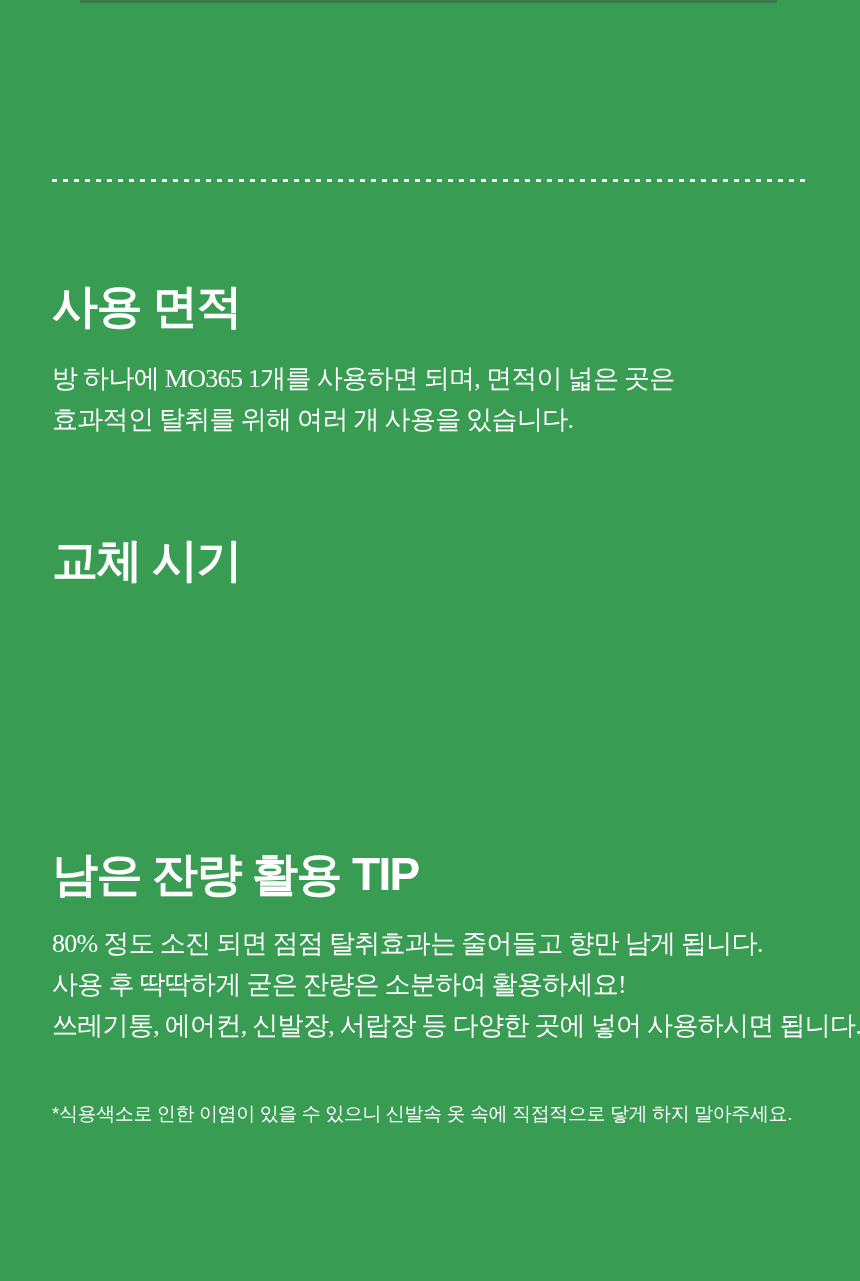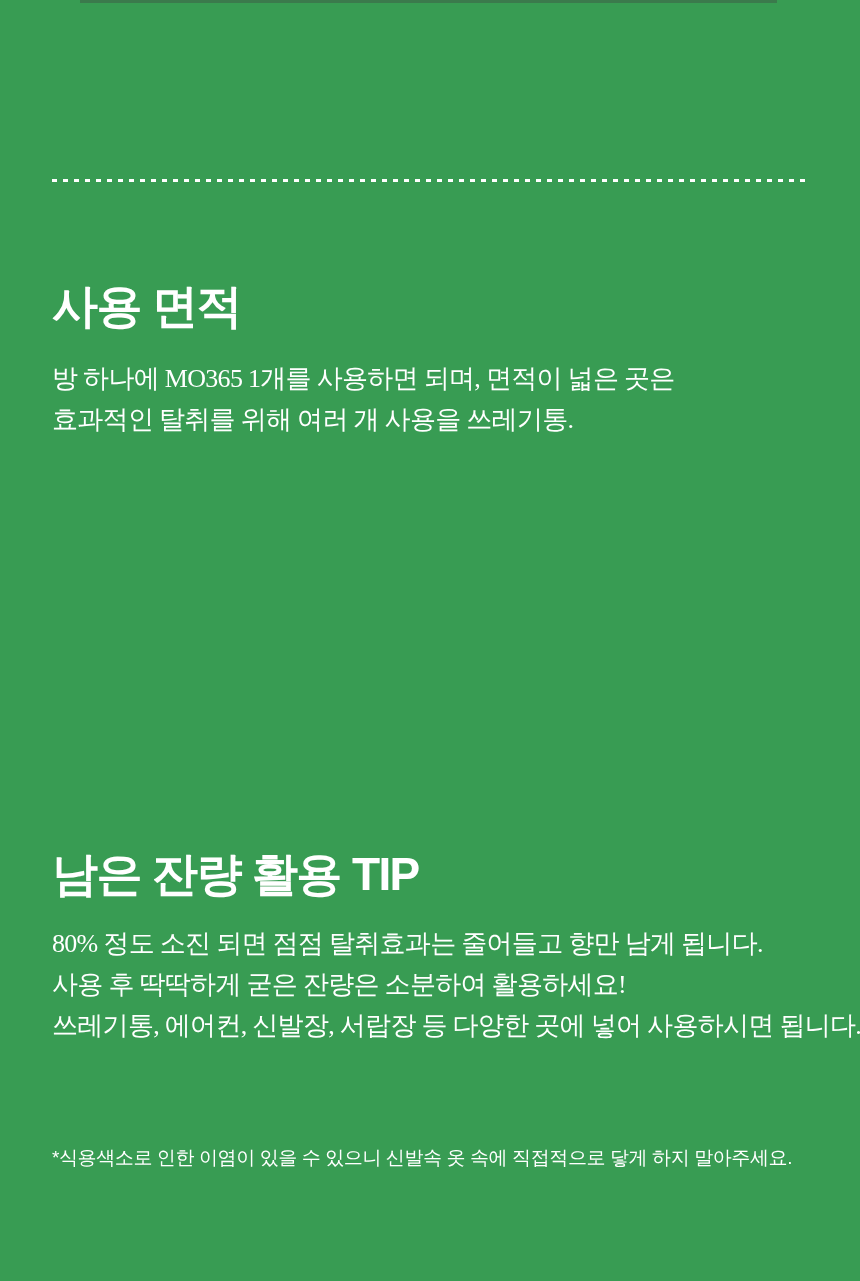--- a/index.html
+++ b/index.html
@@ -80,21 +80,20 @@
 
   .body-text .line { display:block; }
 
   .footnote {
     color:#ffffff;
     font-weight:400;
     font-size:19px;
     line-height:26px;
     letter-spacing:-0.4px;
     white-space:nowrap;
-    margin-top:44px;
   }
 
   
   #sec-area        { top:283px; }
   #sec-area .body-text { margin-top:29px; }
 
   #sec-replace     { top:537px; }
   #sec-replace .body-text { margin-top:30px; }
 
   #sec-tip         { top:851px; }
@@ -110,25 +109,26 @@
   <div class="top-rule"></div>
 
   <div class="dashed-divider"></div>
 
   <div class="content">
 
     <div class="section" id="sec-area">
       <h2 class="heading">사용 면적</h2>
       <p class="body-text">
         <span class="line">방 하나에 MO365 1개를 사용하면 되며, 면적이 넓은 곳은</span>
-        <span class="line">효과적인 탈취를 위해 여러 개 사용을 쓰레기통.</span>
+        <span class="line">효과적인 탈취를 위해 여러 개 사용을 있습니다.</span>
       </p>
     </div>
 
     <div class="section" id="sec-replace">
+      <h2 class="heading">교체 시기</h2>
     </div>
 
     <div class="section" id="sec-tip">
       <h2 class="heading">남은 잔량 활용 TIP</h2>
       <p class="body-text">
         <span class="line">80% 정도 소진 되면 점점 탈취효과는 줄어들고 향만 남게 됩니다.</span>
         <span class="line">사용 후 딱딱하게 굳은 잔량은 소분하여 활용하세요!</span>
         <span class="line">쓰레기통, 에어컨, 신발장, 서랍장 등 다양한 곳에 넣어 사용하시면 됩니다.</span>
       </p>
     </div>

